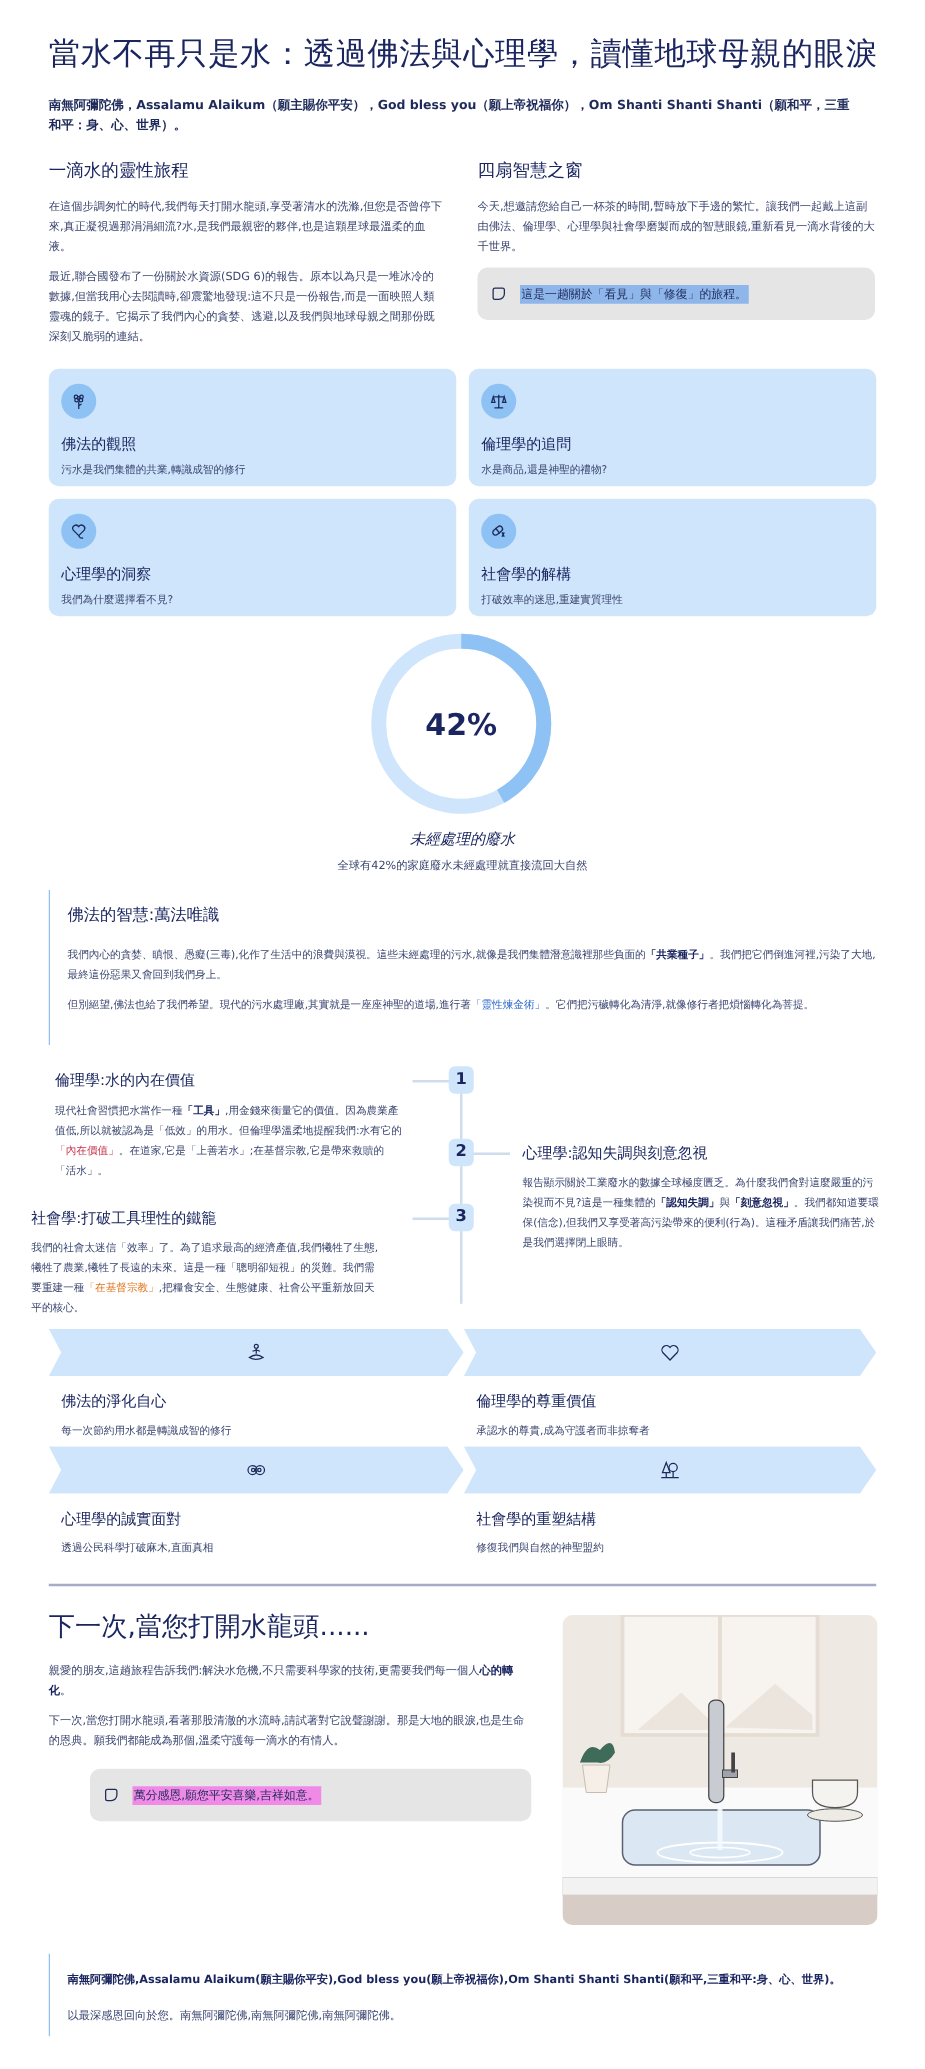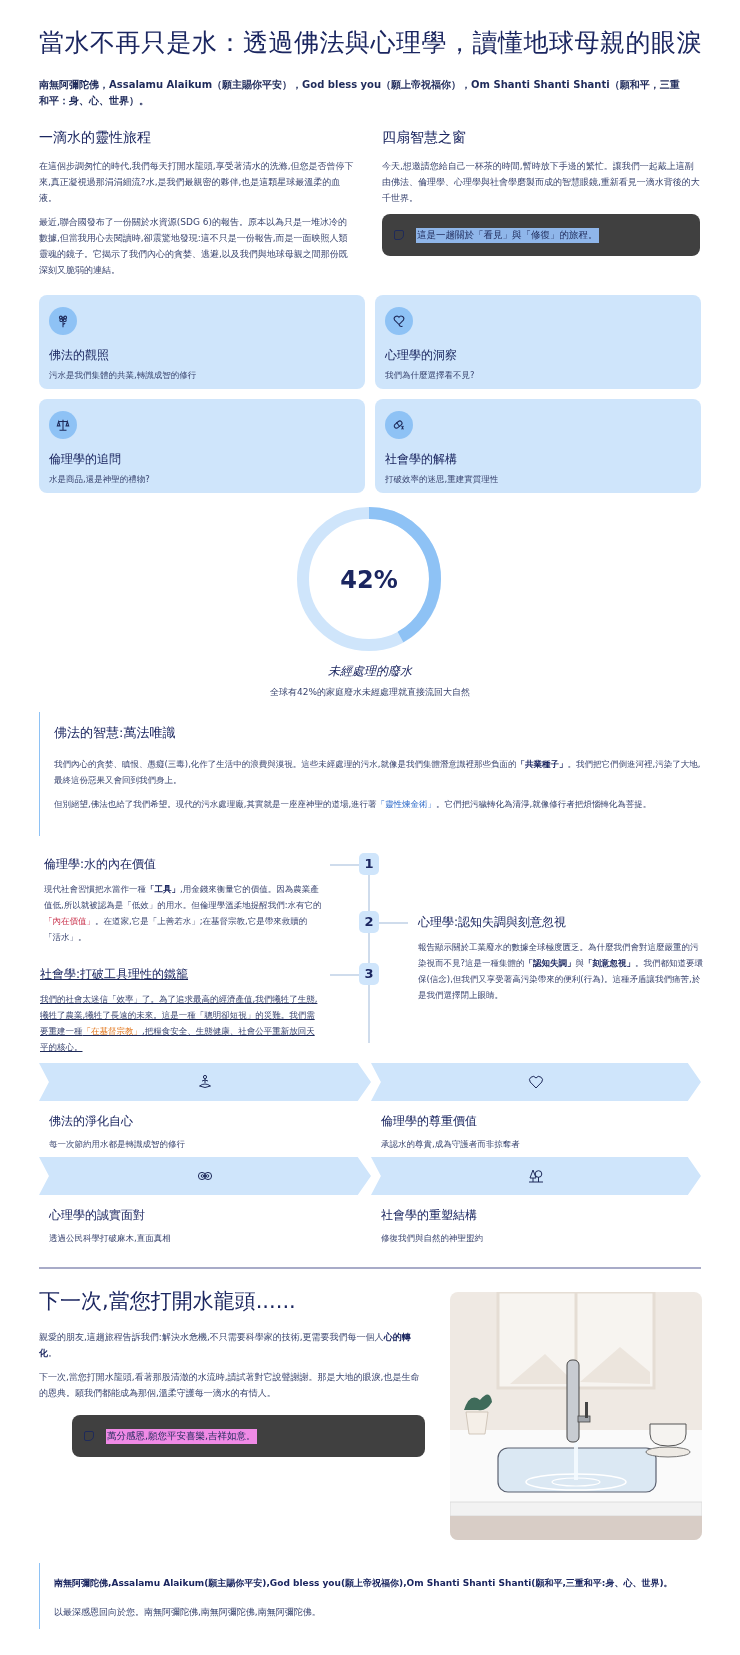--- a/index.html
+++ b/index.html
@@ -9,21 +9,21 @@
   
   .title { position: absolute; left: 39px; top: 26px; width: 680px; font-size: 25px; font-weight: 400; color: #1b2660; letter-spacing: 0.5px; line-height: 34px; }
   .blessing { position: absolute; left: 39px; top: 77px; width: 650px; font-size: 10px; font-weight: 700; color: #1e2a5a; line-height: 16px; }
 
   
   .intro-col { position: absolute; top: 128px; width: 315px; }
   .intro-col.left { left: 39px; }
   .intro-col.right { left: 382px; width: 318px; }
   .h2 { font-size: 14px; font-weight: 400; color: #1b2660; margin-bottom: 12px; line-height: 18px; }
   .p { font-size: 9px; color: #3a4570; line-height: 16px; margin-bottom: 8px; }
-  .note { margin-top: 8px; background: #404040; border-radius: 8px; height: 42px; display: flex; align-items: center; padding-left: 12px; }
+  .note { margin-top: 8px; background: #e5e5e5; border-radius: 8px; height: 42px; display: flex; align-items: center; padding-left: 12px; }
   .note .note-icon { width: 10px; height: 10px; border: 1.5px solid #1e2a5a; border-radius: 2px 2px 5px 2px; margin-right: 12px; flex: none; }
   .note .note-text { font-size: 9.5px; color: #1e2a5a; background: #8fb6ea; padding: 1px 1px; }
   .note .note-text.pink { background: #f08ae6; }
 
   
   .cards { position: absolute; left: 39px; top: 295px; width: 662px; display: grid; grid-template-columns: 326px 326px; column-gap: 10px; row-gap: 10px; }
   .card { background: #cfe5fb; border-radius: 8px; height: 94px; padding: 12px 10px; position: relative; }
   .card .ic { width: 28px; height: 28px; border-radius: 50%; background: #8ec2f5; display: flex; align-items: center; justify-content: center; }
   .card .ic svg { width: 14px; height: 14px; }
   .card .ct { font-size: 12px; color: #1b2660; margin-top: 12px; line-height: 16px; }
@@ -108,37 +108,37 @@
           <circle cx="10" cy="7" r="1.6"></circle>
           <path d="M8 8.5 V15 M8 12 L10.5 10.5"></path>
         </svg>
     </div>
     <div class="ct">佛法的觀照</div>
     <div class="cs">污水是我們集體的共業,轉識成智的修行</div>
   </div>
   <div class="card">
     <div class="ic">
       <svg viewBox="0 0 16 16" fill="none" stroke="#1e2a5a" stroke-width="1.2">
-          <path d="M8 12 L3 7 A2.5 2.5 0 0 1 8 3.8 A2.5 2.5 0 0 1 13 7 Z"></path>
-          <path d="M8 12 Q9 15 12 14"></path>
-        </svg>
-    </div>
-    <div class="ct">心理學的洞察</div>
-    <div class="cs">我們為什麼選擇看不見?</div>
-  </div>
-  <div class="card">
-    <div class="ic">
-      <svg viewBox="0 0 16 16" fill="none" stroke="#1e2a5a" stroke-width="1.2">
           <path d="M8 2 V14 M4 14 H12 M3 4 H13"></path>
           <path d="M1.5 9 L3 4 L4.5 9 Z"></path>
           <path d="M11.5 9 L13 4 L14.5 9 Z"></path>
         </svg>
     </div>
     <div class="ct">倫理學的追問</div>
     <div class="cs">水是商品,還是神聖的禮物?</div>
+  </div>
+  <div class="card">
+    <div class="ic">
+      <svg viewBox="0 0 16 16" fill="none" stroke="#1e2a5a" stroke-width="1.2">
+          <path d="M8 12 L3 7 A2.5 2.5 0 0 1 8 3.8 A2.5 2.5 0 0 1 13 7 Z"></path>
+          <path d="M8 12 Q9 15 12 14"></path>
+        </svg>
+    </div>
+    <div class="ct">心理學的洞察</div>
+    <div class="cs">我們為什麼選擇看不見?</div>
   </div>
   <div class="card">
     <div class="ic">
       <svg viewBox="0 0 16 16" fill="none" stroke="#1e2a5a" stroke-width="1.2">
           <rect x="2" y="5" width="10" height="5" rx="2.5" transform="rotate(-40 7 7.5)"></rect>
           <path d="M5 5 L9 10"></path>
           <path d="M11 9 L13 13 M13 9 L11 13"></path>
         </svg>
     </div>
     <div class="ct">社會學的解構</div>
@@ -169,21 +169,21 @@
 <div class="tl-node" style="left:359px; top:963px;">3</div>
 
 <div class="tl-item left" style="left:44px; top:856px; width:278px;">
   <div class="tt">倫理學:水的內在價值</div>
   <div class="td"><span>現代社會習慣把水當作一種</span><span class="b-strong">「工具」</span><span>,用金錢來衡量它的價值。因為農業產值低,所以就被認為是「低效」的用水。但倫理學溫柔地提醒我們:水有它的</span><span class="b-red">「內在價值」</span><span>。在道家,它是「上善若水」;在基督宗教,它是帶來救贖的「活水」。</span></div>
 </div>
 <div class="tl-item" style="left:418px; top:914px; width:285px;">
   <div class="tt">心理學:認知失調與刻意忽視</div>
   <div class="td"><span>報告顯示關於工業廢水的數據全球極度匱乏。為什麼我們會對這麼嚴重的污染視而不見?這是一種集體的</span><span class="b-strong">「認知失調」</span><span>與</span><span class="b-strong">「刻意忽視」</span><span>。我們都知道要環保(信念),但我們又享受著高污染帶來的便利(行為)。這種矛盾讓我們痛苦,於是我們選擇閉上眼睛。</span></div>
 </div>
-<div class="tl-item left" style="left:40px; top:966px; width:282px;text-decoration:underline;">
+<div class="tl-item left" style="left:25px; top:966px; width:282px;">
   <div class="tt">社會學:打破工具理性的鐵籠</div>
   <div class="td"><span>我們的社會太迷信「效率」了。為了追求最高的經濟產值,我們犧牲了生態,犧牲了農業,犧牲了長遠的未來。這是一種「聰明卻短視」的災難。我們需要重建一種</span><span class="b-orange">「在基督宗教」</span><span>,把糧食安全、生態健康、社會公平重新放回天平的核心。</span></div>
 </div>
 
 <div class="steps">
   <div class="step">
     <div class="chev">
       <svg viewBox="0 0 16 16" fill="none" stroke="#1e2a5a" stroke-width="1">
           <circle cx="8" cy="3" r="1.6"></circle>
           <path d="M8 5 V9 M5 7 L8 6 L11 7"></path>

